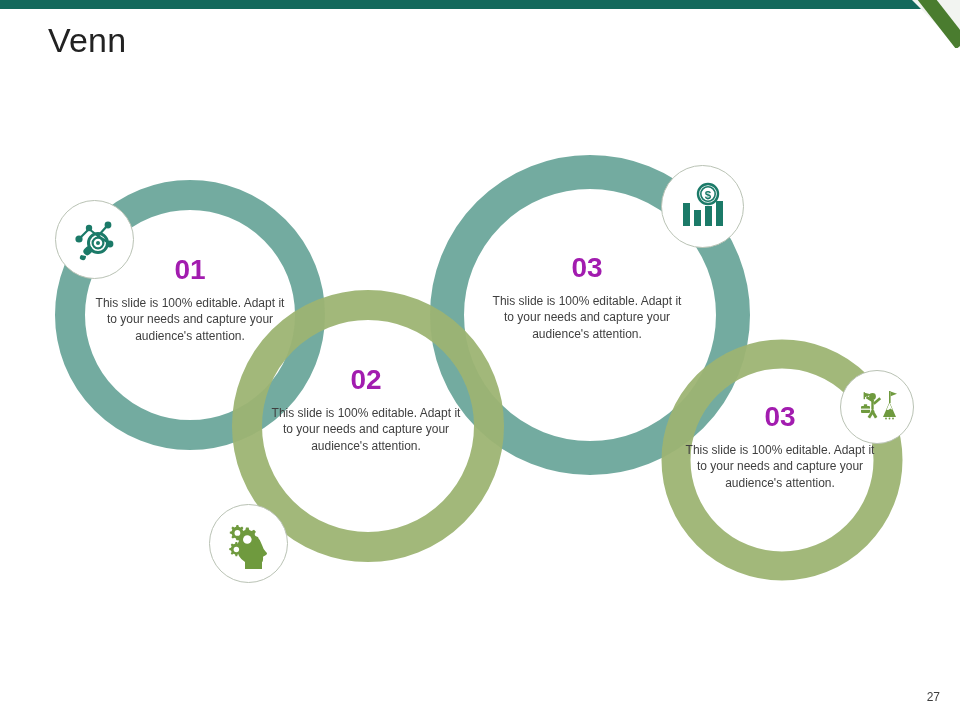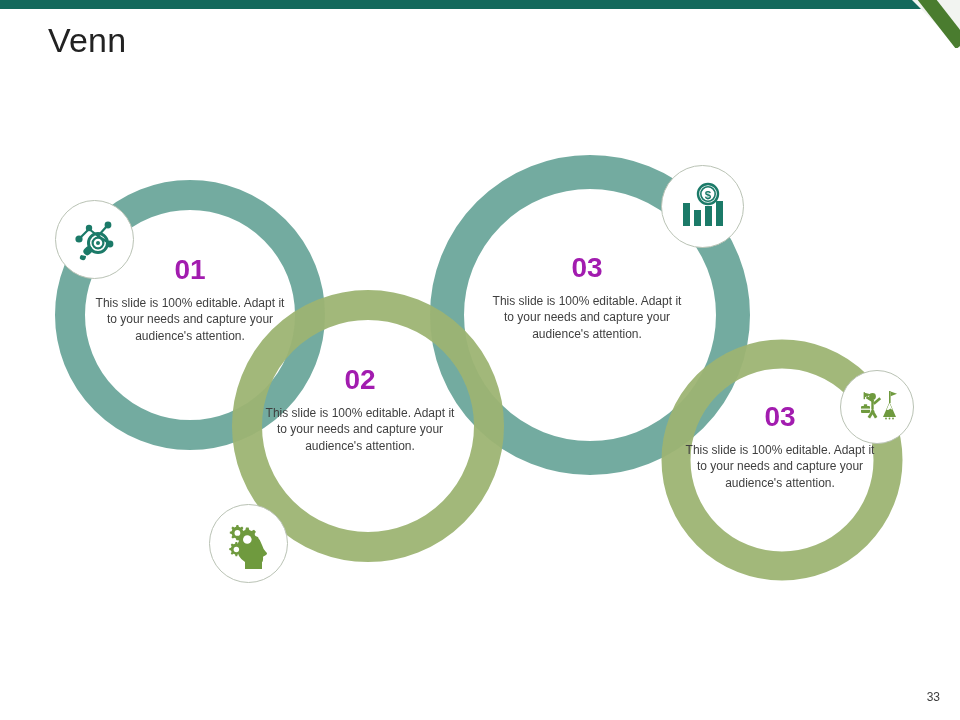--- a/index.html
+++ b/index.html
@@ -128,21 +128,21 @@
 
         <circle cx="782" cy="460" r="106" fill="none" stroke="#9DB473" stroke-width="29" opacity="0.95"></circle>
       </g>
     </svg>
 
     <div class="ring-text" style="left:95px; top:255px; width:190px;">
       <div class="ring-num">01</div>
       <div class="ring-body">This slide is 100% editable. Adapt it to your needs and capture your audience's attention.</div>
     </div>
 
-    <div class="ring-text" style="left:265px; top:365px; width:190px;">
+    <div class="ring-text" style="left:271px; top:365px; width:190px;">
       <div class="ring-num">02</div>
       <div class="ring-body">This slide is 100% editable. Adapt it to your needs and capture your audience's attention.</div>
     </div>
 
     <div class="ring-text" style="left:487px; top:253px; width:200px;">
       <div class="ring-num">03</div>
       <div class="ring-body">This slide is 100% editable. Adapt it to your needs and capture your audience's attention.</div>
     </div>
 
     <div class="ring-text" style="left:682px; top:402px; width:196px;">
@@ -237,15 +237,15 @@
 
           <circle cx="33" cy="35.5" r="0.9"></circle>
           <circle cx="36.5" cy="35.5" r="0.9"></circle>
           <circle cx="40" cy="35.5" r="0.9"></circle>
         </g>
       </svg>
     </div>
 
   </div>
 
-  <div class="pageno">33</div>
+  <div class="pageno">27</div>
 
 </div>
 
 </body></html>

